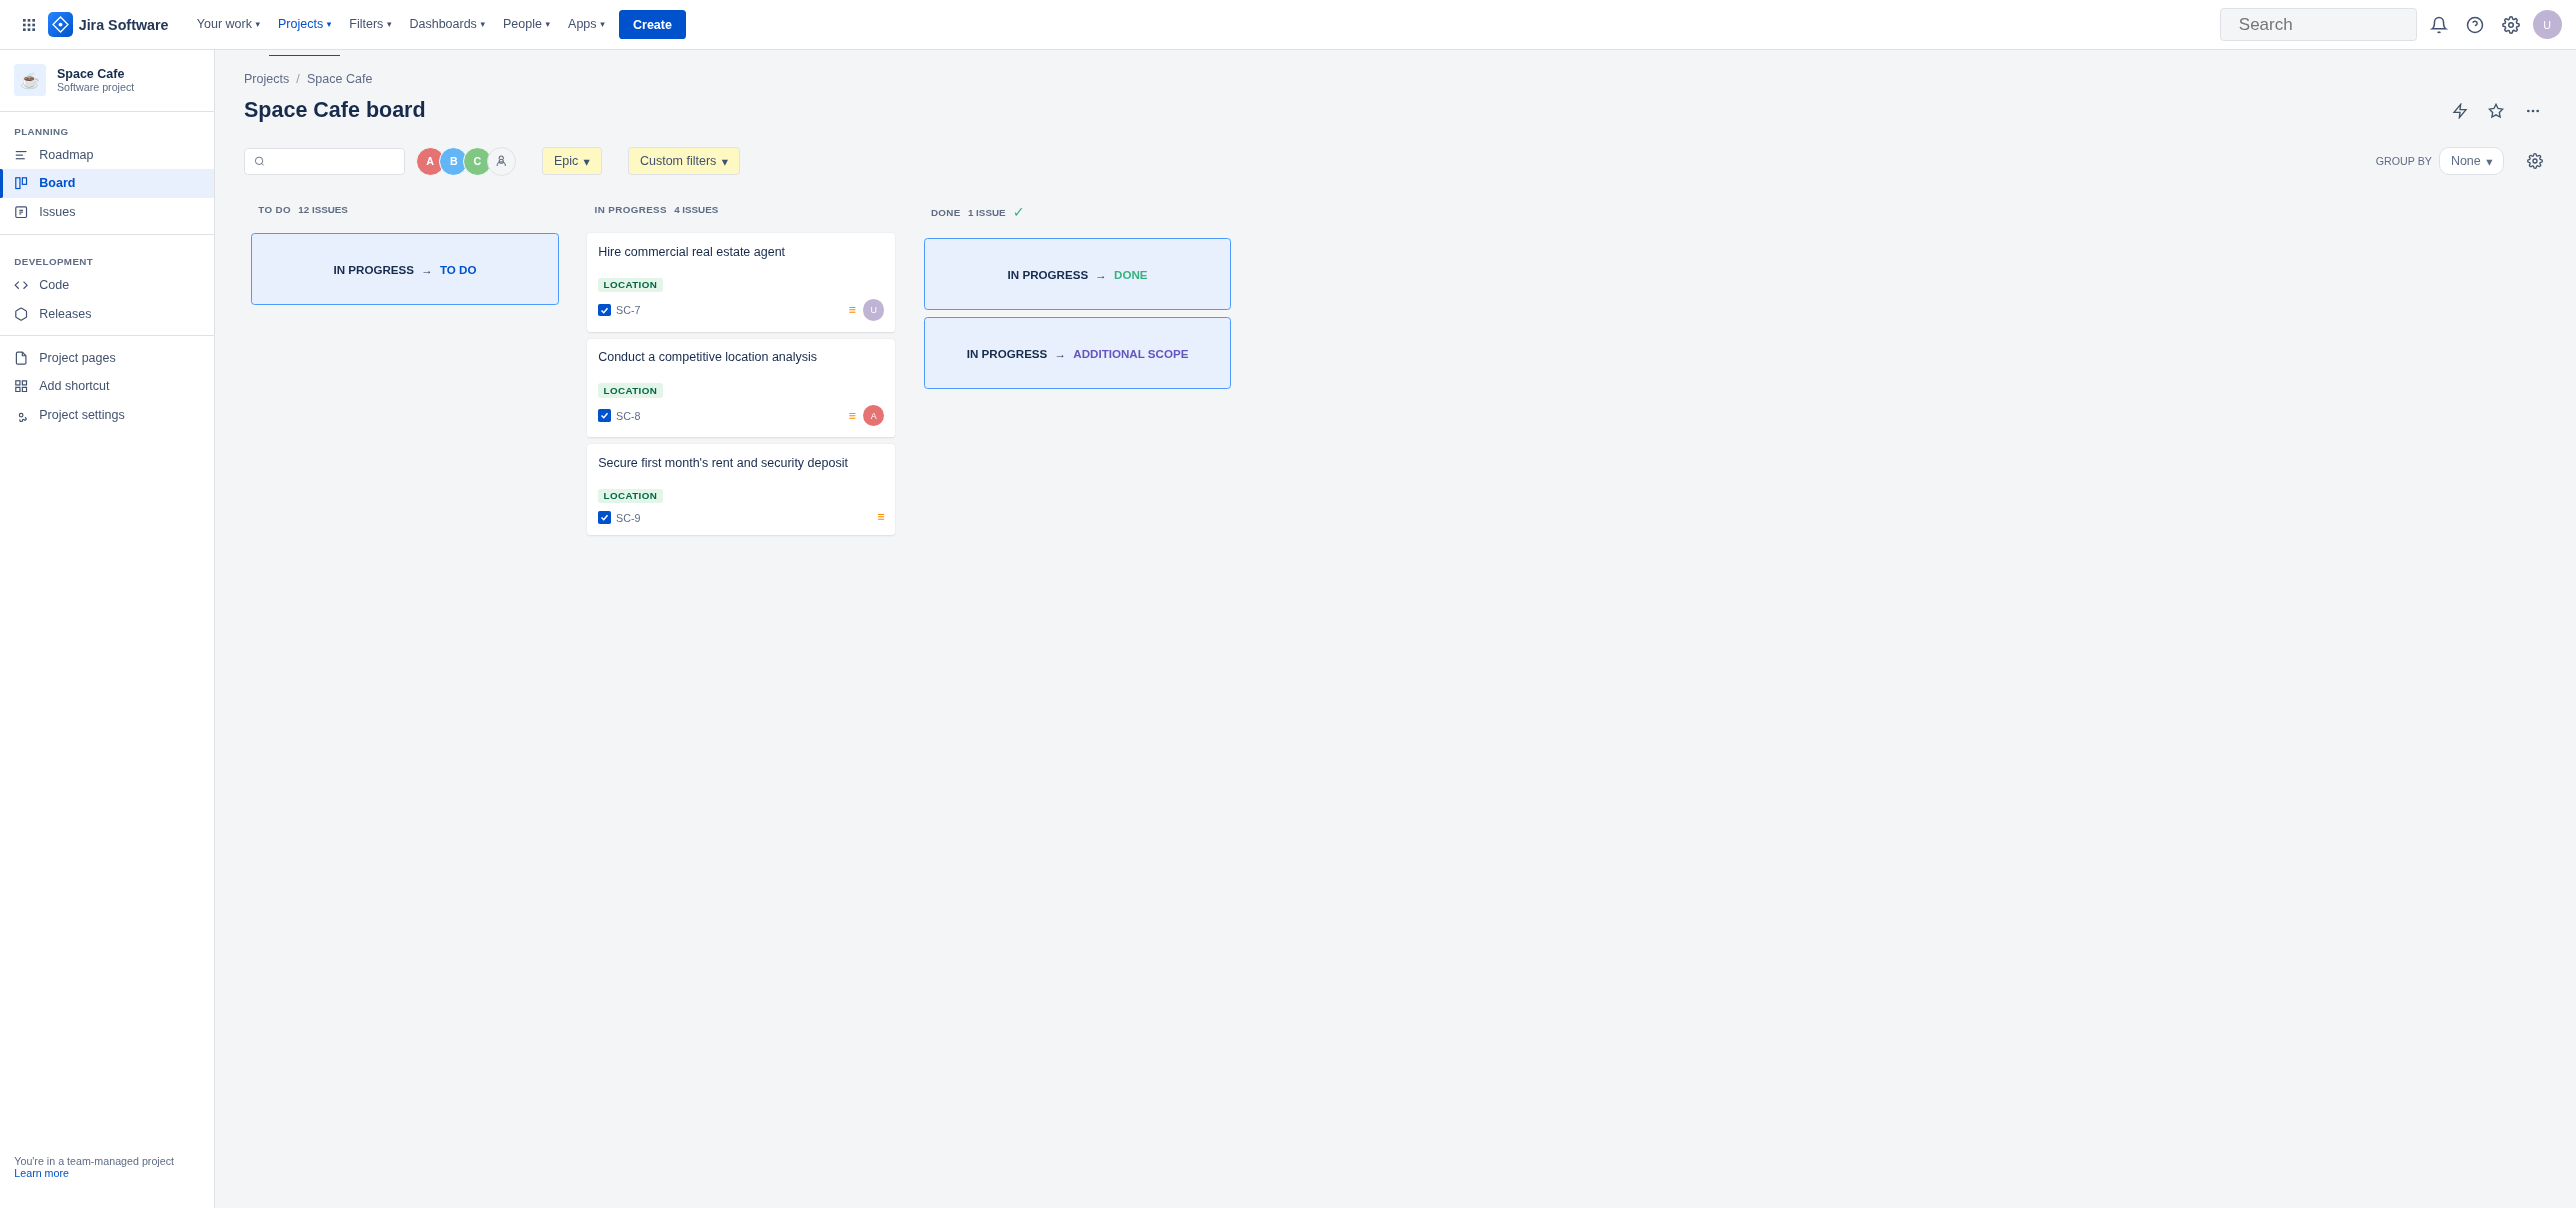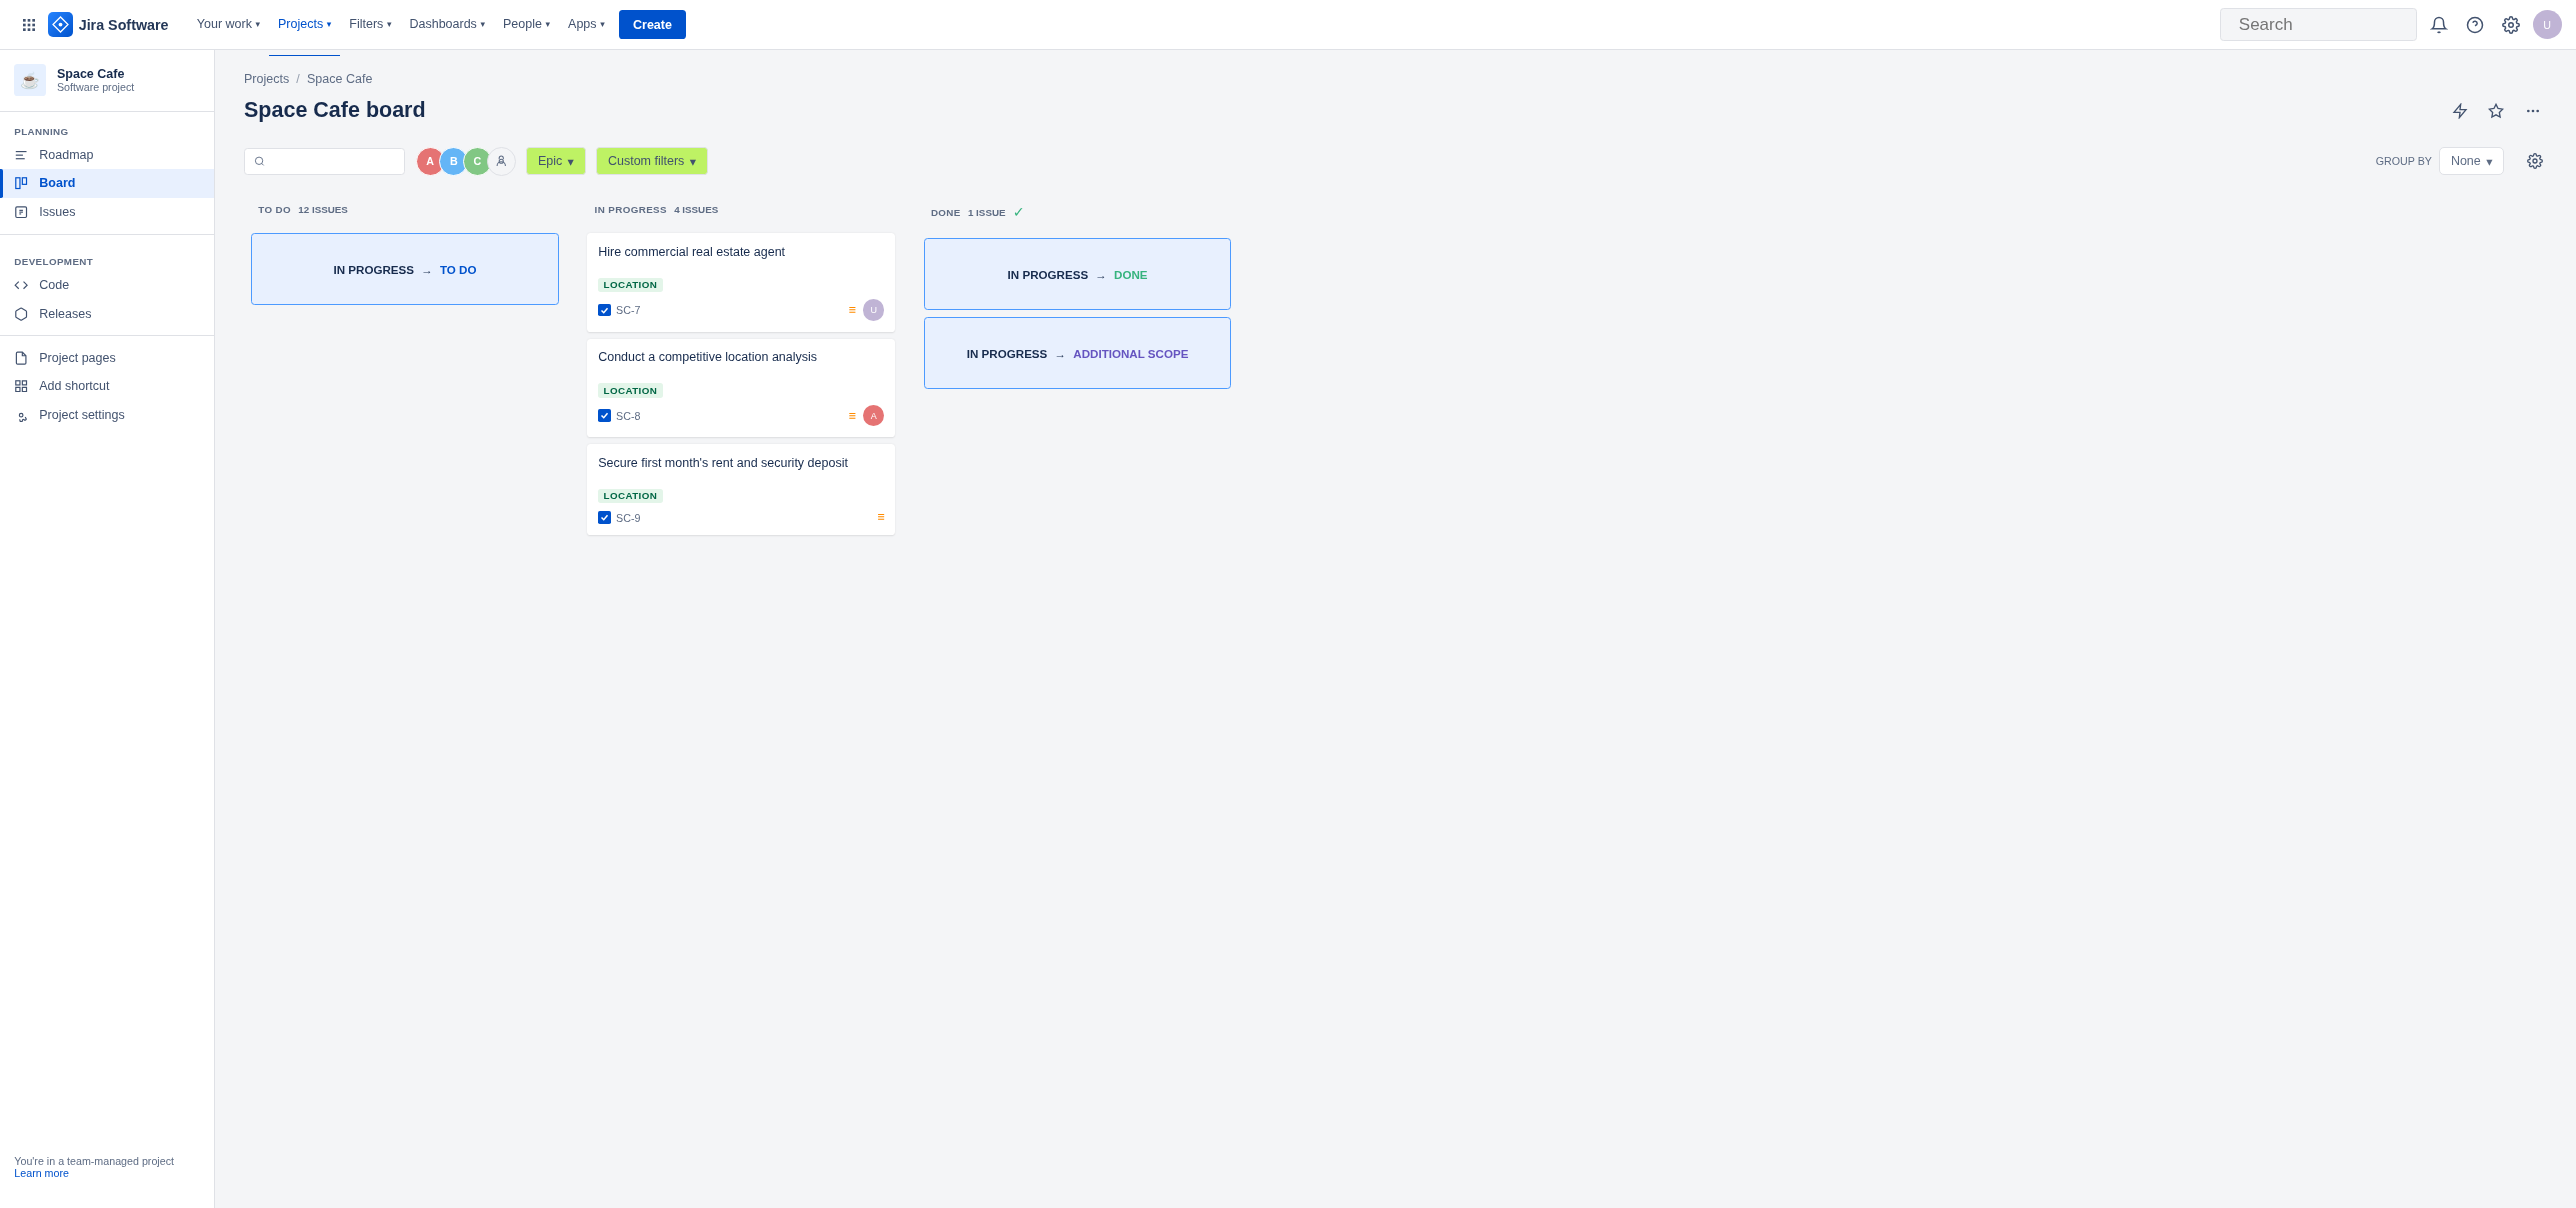--- a/index.html
+++ b/index.html
@@ -76,25 +76,25 @@
     
     .board-toolbar { display: flex; align-items: center; gap: 10.7px; margin-bottom: 18px; }
     .board-search { display: flex; align-items: center; border: 0.9px solid #dfe1e6; border-radius: 3.6px; background: #fff; padding: 5.4px 9px; gap: 5.4px; width: 161px; }
     .board-search input { border: none; background: transparent; font-size: 12.5px; outline: none; width: 100%; }
     .avatars { display: flex; align-items: center; }
     .avatar-chip { width: 29px; height: 29px; border-radius: 50%; border: 1.8px solid #fff; margin-left: -5.4px; cursor: pointer; overflow: hidden; display: flex; align-items: center; justify-content: center; font-size: 10.7px; font-weight: 600; color: #fff; }
     .avatar-chip:first-child { margin-left: 0; }
     .avatar-group-btn { width: 29px; height: 29px; border-radius: 50%; border: 1.8px solid #dfe1e6; background: #f4f5f7; margin-left: -5.4px; display: flex; align-items: center; justify-content: center; cursor: pointer; }
     .filter-btn {
       display: flex; align-items: center; gap: 5.4px; padding: 5.4px 10.7px;
-      border: 0.9px solid #dfe1e6; border-radius: 3.6px; background: #bef264;
-      font-size: 12.5px; color: #42526e; cursor: pointer;
+      border: 0.9px solid #dfe1e6; border-radius: 3.6px; background: #fef9c3;
+      font-size: 12.5px; color: #42526e; cursor: pointer; margin-left: 16px;
     }
     .group-by { display: flex; align-items: center; gap: 7.2px; margin-left: auto; font-size: 10.7px; color: #5e6c84; }
-    .group-by-select { display: flex; align-items: center; gap: 5.4px; padding: 5.4px 10.7px; border: 0.9px solid #dfe1e6; border-radius: 5px; background: #fff; font-size: 12.5px; cursor: pointer; }
+    .group-by-select { display: flex; align-items: center; gap: 5.4px; padding: 5.4px 10.7px; border: 0.9px solid #dfe1e6; border-radius: 10px; background: #fff; font-size: 12.5px; cursor: pointer; }
 
     
     .board { display: flex; gap: 14.3px; align-items: flex-start; padding-bottom: 21.5px; }
     .board-column { width: 322px; min-width: 322px; background: #f4f5f7; border-radius: 3.6px; }
     .column-header { display: flex; align-items: center; gap: 7.2px; padding: 10.7px 14.3px; }
     .column-title { font-size: 9.8px; font-weight: 700; color: #5e6c84; letter-spacing: 0.04em; text-transform: uppercase; }
     .column-check { color: #36b37e; font-size: 14.3px; }
     .column-settings-btn { margin-left: auto; width: 25px; height: 25px; display: flex; align-items: center; justify-content: center; cursor: pointer; color: #42526e; }
     .column-body { padding: 7.2px; display: flex; flex-direction: column; gap: 7.2px; }
 

